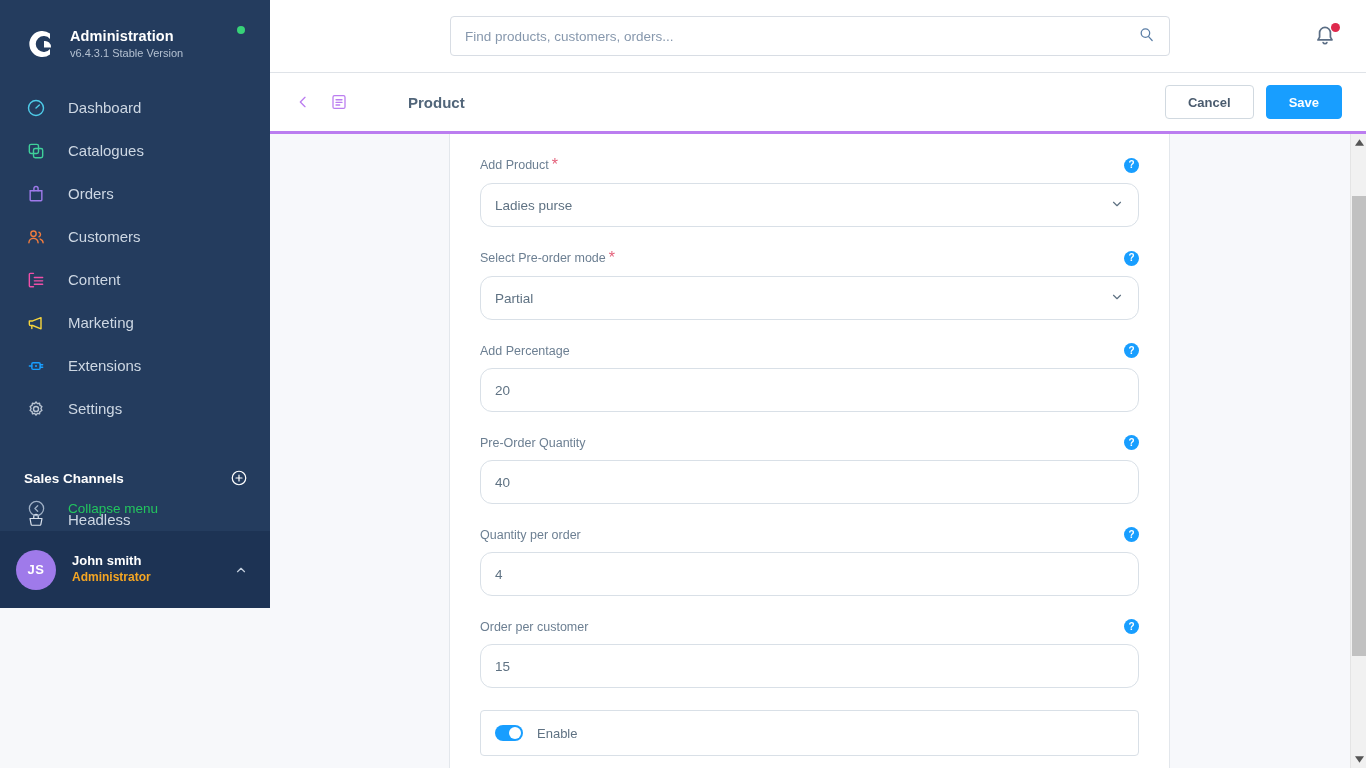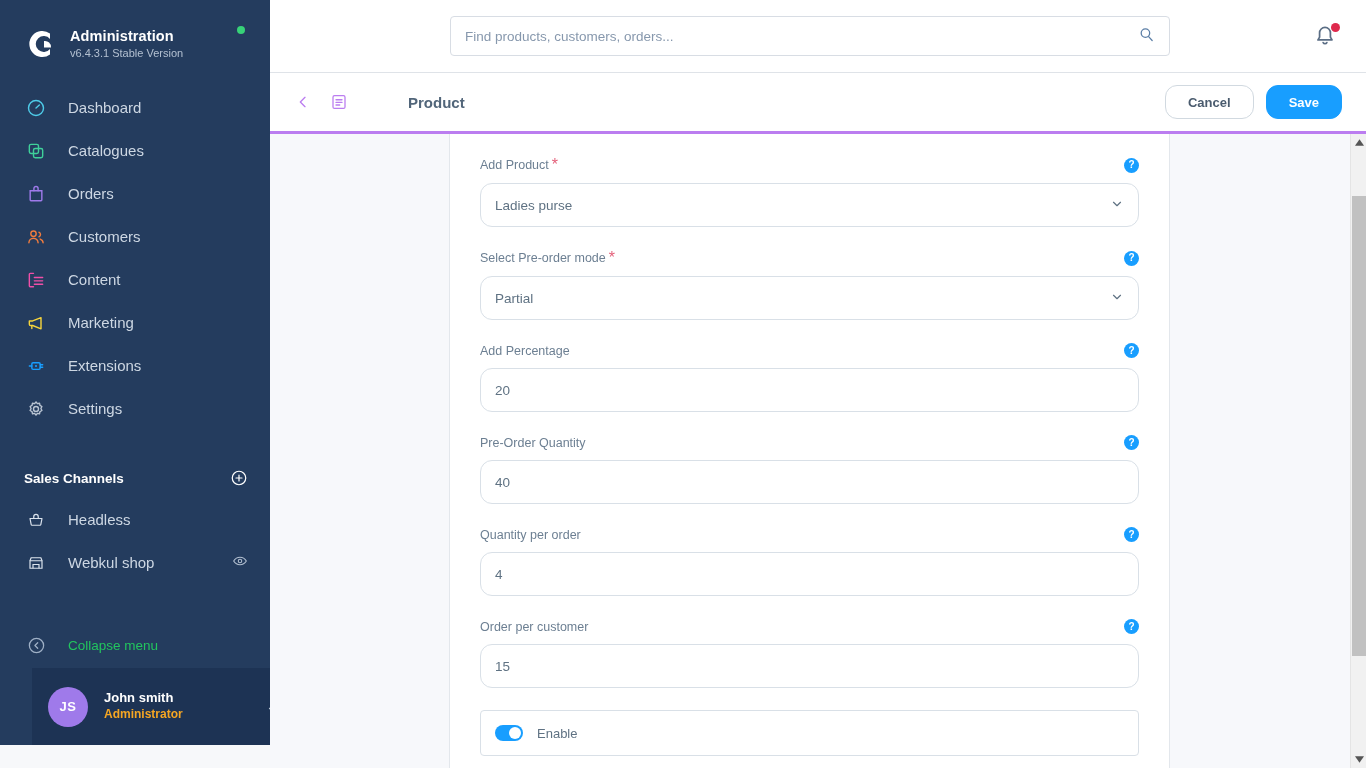--- a/index.html
+++ b/index.html
@@ -6,21 +6,21 @@
   html, body {
     width: 1366px; height: 768px;
     font-family: "Liberation Sans", sans-serif;
     overflow: hidden;
     background: #f7f8fa;
   }
   .app { position: relative; width: 1366px; height: 768px; display: flex; }
 
   
   .sidebar {
-    width: 270px; height: 745px;
+    width: 270px; height: 608px;
     background: #243c5e;
     flex: 0 0 270px;
     position: relative;
     color: #c5d0de;
   }
   .brand {
     display: flex; align-items: center;
     padding: 18px 0 0 20px;
     height: 70px;
     position: relative;
@@ -59,21 +59,20 @@
     cursor: pointer;
   }
   .collapse-label { font-size: 13.5px; color: #22c55e; }
 
   .user-bar {
     position: absolute; left: 0; bottom: 0;
     width: 270px; height: 77px;
     background: #1d3354;
     display: flex; align-items: center;
     padding: 0 22px 0 16px;
-    margin-left: 32px;
   }
   .avatar {
     width: 40px; height: 40px; border-radius: 50%;
     background: #9f7aea; color: #ffffff;
     display: flex; align-items: center; justify-content: center;
     font-size: 13px; font-weight: bold; letter-spacing: .5px;
     flex: 0 0 40px; margin-right: 16px;
   }
   .user-meta { flex: 1; line-height: 1.3; }
   .user-name { font-size: 13px; font-weight: bold; color: #ffffff; }
@@ -125,21 +124,21 @@
     position: relative;
   }
   .tb-left { display: flex; align-items: center; gap: 10px; }
   .tb-icon-btn { width: 26px; height: 26px; display: flex; align-items: center; justify-content: center; cursor: pointer; }
   .tb-title {
     font-size: 15px; font-weight: bold; color: #52667a;
     margin-left: 56px;
   }
   .tb-right { margin-left: auto; display: flex; align-items: center; gap: 12px; }
   .btn {
-    height: 34px; border-radius: 12px;
+    height: 34px; border-radius: 4px;
     font-size: 13px; font-weight: bold;
     display: flex; align-items: center; justify-content: center;
     cursor: pointer; padding: 0 22px;
     font-family: "Liberation Sans", sans-serif;
   }
   .btn-cancel { background: #ffffff; border: 1px solid #d1d9e0; color: #4a5b6e; }
   .btn-save { background: #189eff; border: 1px solid #189eff; color: #ffffff; }
 
   .purple-rule { height: 3px; background: #bb7df0; flex: 0 0 3px; }
 

